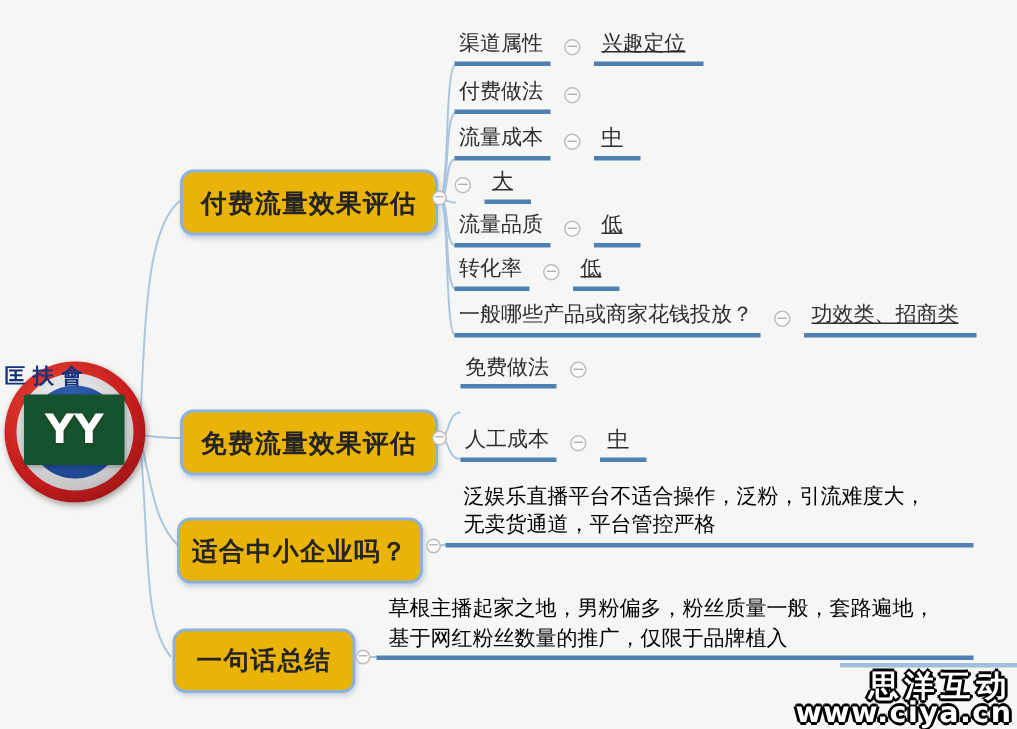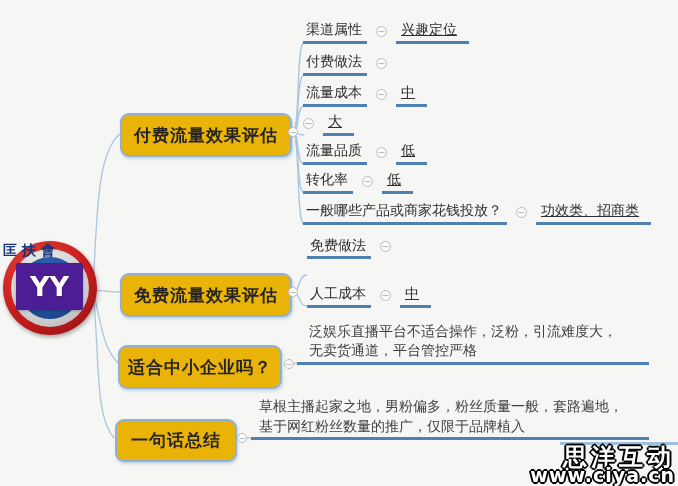--- a/index.html
+++ b/index.html
@@ -12,54 +12,54 @@
   
   .badge{position:absolute;left:3px;top:241px;width:94px;height:94px;border-radius:50%;
          background:radial-gradient(circle at 38% 32%, #e84a3a 0%, #c81d1d 55%, #7d0f0f 100%);
          box-shadow:1px 2px 4px rgba(0,0,0,.35);}
   .badge .silver{position:absolute;inset:8px;border-radius:50%;
          background:radial-gradient(circle at 40% 30%, #f2f2f2, #c9c9cc 70%, #a8a8ad 100%);}
   .badge .blue{position:absolute;inset:16px;border-radius:50%;
          background:radial-gradient(circle at 45% 35%, #3a6cc0, #1d4790 75%, #123065 100%);}
   .badge .sealtxt{position:absolute;top:1px;left:0;width:100%;text-align:left;
          font-size:14px;font-weight:bold;color:#14337c;letter-spacing:5px;}
-  .rootbox{position:absolute;left:16px;top:263px;width:67px;height:47px;background:#4c1d95;
+  .rootbox{position:absolute;left:16px;top:263px;width:67px;height:47px;background:#14532d;
          border-radius:2px;display:flex;align-items:center;justify-content:center;
          color:#fff;font-size:27px;font-weight:bold;text-shadow:0 1px 2px rgba(90,0,0,.4);
          box-shadow:0 1px 3px rgba(0,0,0,.25);}
 
   
   .node{position:absolute;background:#eab308;border:2px solid #8db1d8;border-radius:9px;
         display:flex;align-items:center;justify-content:center;
         font-size:17px;font-weight:600;color:#242424;letter-spacing:1px;
         box-shadow:1px 2px 3px rgba(110,145,185,.35);}
 
   
   .row{position:absolute;display:flex;align-items:flex-end;gap:9px;font-size:14px;color:#2d2d2d;}
   .row .lbl{padding:0 5px 2px 3px;border-bottom:3px solid #4e80b1;white-space:nowrap;line-height:20px;}
   .row .val{padding:0 12px 2px 5px;border-bottom:3px solid #4e80b1;white-space:nowrap;line-height:20px;text-decoration:underline;}
   .mi{flex:0 0 auto;width:11px;height:11px;border:1px solid #bdbdbd;border-radius:50%;
       background:#fbfbfb;color:#ababab;font-size:10px;line-height:9px;text-align:center;
       margin-bottom:7px;box-sizing:border-box;}
   .row .vblock{border-bottom:3px solid #4e80b1;padding:0 4px 2px 5px;line-height:18px;white-space:nowrap;}
 
   
-  .leaf{position:absolute;font-size:14px;color:#404040;border-bottom:3px solid #4e80b1;}
+  .leaf{position:absolute;font-size:14px;color:#000000;border-bottom:3px solid #4e80b1;}
   .leaf div{white-space:nowrap;}
 
   
   .mini{position:absolute;width:10px;height:10px;border:1px solid #bdbdbd;border-radius:50%;
         background:#fbfbfb;color:#ababab;font-size:9px;line-height:8px;text-align:center;
         box-sizing:border-box;}
 
   
   .wm{position:absolute;right:3px;bottom:3px;text-align:right;color:#fff;font-weight:bold;
       text-shadow:-1px -1px 0 #000,1px -1px 0 #000,-1px 1px 0 #000,1px 1px 0 #000,
                   0 -2px 0 #000,0 2px 0 #000,-2px 0 0 #000,2px 0 0 #000;}
-  .wm .l1{font-size:24px;letter-spacing:4px;line-height:20px;margin-top:36px;}
+  .wm .l1{font-size:20px;letter-spacing:4px;line-height:20px;margin-top:36px;}
   .wm .l2{font-size:19px;letter-spacing:1px;line-height:16px;}
   .wmline{position:absolute;left:560px;top:442px;width:118px;height:3px;background:#9fc0dc;}
 </style>
 </head>
 <body>
 
 <div id="canvas">
 
   <svg class="wires">
 

